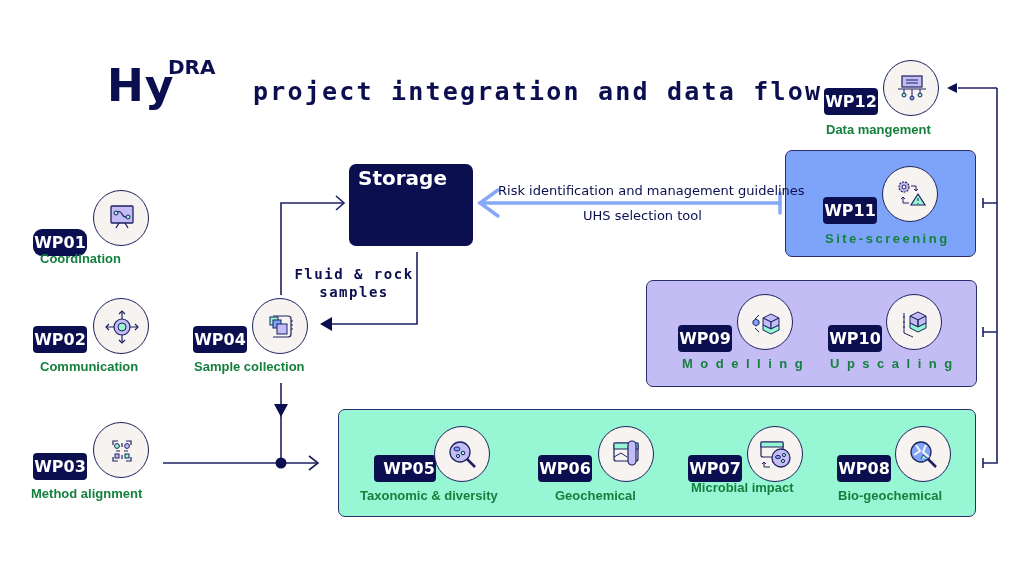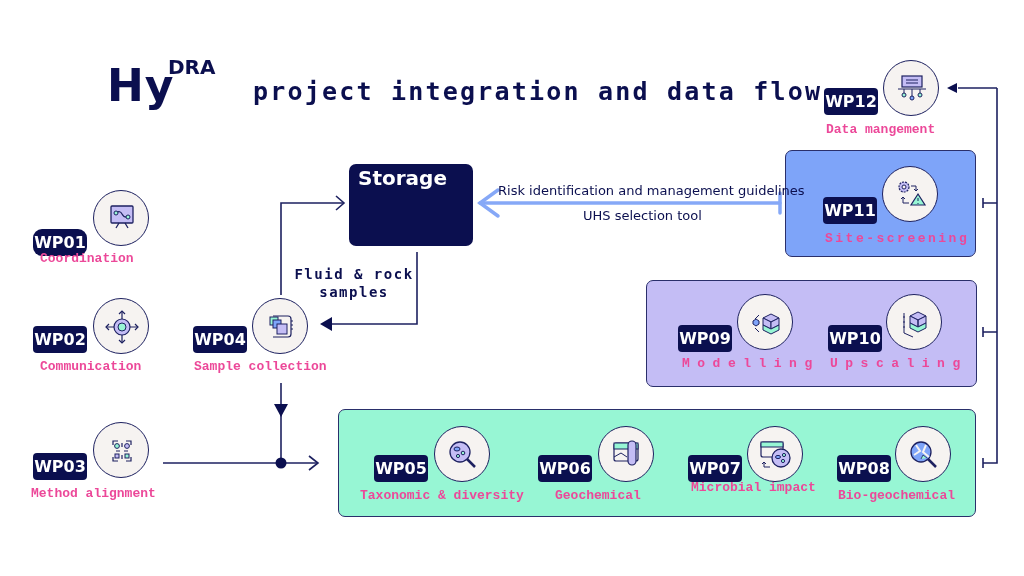--- a/index.html
+++ b/index.html
@@ -10,22 +10,22 @@
               font-family:"DejaVu Sans", sans-serif; }
   .title-dra { left:168px; top:55px; font-size:20px; font-weight:bold; color:#0b0f4f; font-family:"DejaVu Sans", sans-serif; }
   .title-rest { left:253px; top:77px; font-size:25px; font-weight:bold; color:#0b0f4f; letter-spacing:2.2px;
                 font-family:"DejaVu Sans Mono", monospace; }
   .wp-badge { position:absolute; background:#0b0f4f; color:#fff; font-weight:bold; font-size:16px;
               border-radius:4px; width:54px; height:27px; line-height:27px; text-align:center;
               font-family:"DejaVu Sans", sans-serif; }
   .wp-circle { position:absolute; width:56px; height:56px; border-radius:50%; background:#f6f3f1;
                border:1.5px solid #1d2160; box-sizing:border-box; }
   .wp-circle svg { position:absolute; left:0; top:0; width:56px; height:56px; }
-  .wp-label { position:absolute; font-weight:bold; font-size:13px; color:#ec4899; white-space:nowrap;
-              font-family:Liberation Mono, monospace; text-align:center; }
+  .wp-label { position:absolute; font-weight:bold; font-size:13px; color:#15803d; white-space:nowrap;
+              font-family:Liberation Sans, sans-serif; text-align:center; }
   .spaced { letter-spacing:2.5px;margin-left:7px; }
   .spaced-wide { letter-spacing:7.5px; }
   .group { position:absolute; border:1.2px solid #2a2f6b; border-radius:7px; box-sizing:border-box; }
   .storage { left:349px; top:164px; width:124px; height:82px; background:#0b0f4f; color:#fff;
              border-radius:7px; font-size:20px; font-weight:bold; line-height:25px; padding:2px 0 16px 9px;
              box-sizing:border-box; font-family:"DejaVu Sans", sans-serif; }
   .storage span { display:block; }
   .flow-label { font-size:14px; font-weight:bold; color:#0b0f4f; text-align:center; letter-spacing:1.5px;
                 line-height:18px; font-family:"DejaVu Sans Mono", monospace; }
   .arrow-text { font-size:13px; color:#0b0f4f; white-space:nowrap; font-family:"DejaVu Sans", sans-serif; }
@@ -129,21 +129,21 @@
   <svg viewBox="0 0 56 56">
     <path d="M20 17 H35 Q38 17 38 20 V35 Q38 38 35 38 H20" stroke="#1d2160" stroke-width="1.2" fill="none"></path>
     <path d="M38 22 H40 M38 26 H40 M38 30 H40" stroke="#1d2160"></path>
     <rect x="17" y="18" width="8" height="8" fill="#97f6d4" stroke="#1d2160"></rect>
     <rect x="20" y="21" width="8" height="8" fill="#7ea4f9" stroke="#1d2160"></rect>
     <rect x="24" y="25" width="10" height="10" fill="#c4bdf5" stroke="#1d2160"></rect>
   </svg>
 </div>
 <div class="wp-label" style="left:194px; top:359px;">Sample collection</div>
 
-<div class="wp-badge" style="left:374px; top:455px;">WP05</div>
+<div class="wp-badge" style="left:374px; top:455px;padding-left:8px;">WP05</div>
 <div class="wp-circle" style="left:434px; top:426px;">
   <svg viewBox="0 0 56 56">
     <circle cx="25" cy="25" r="10" fill="#c4bdf5" stroke="#1d2160" stroke-width="1.3"></circle>
     <path d="M32 32 L40 40" stroke="#1d2160" stroke-width="2.5"></path>
     <ellipse cx="22" cy="22" rx="3" ry="2" fill="#7ea4f9" stroke="#1d2160"></ellipse>
     <circle cx="28" cy="26" r="1.8" fill="#97f6d4" stroke="#1d2160"></circle>
       <circle cx="23" cy="29" r="1.6" fill="#97f6d4" stroke="#1d2160"></circle>
   </svg>
 </div>
 <div class="wp-label" style="left:360px; top:488px;">Taxonomic &amp; diversity</div>

